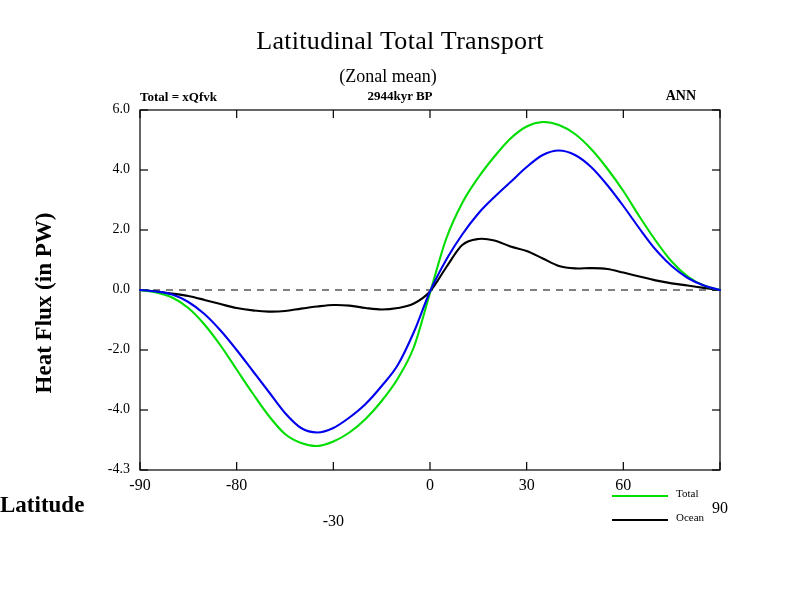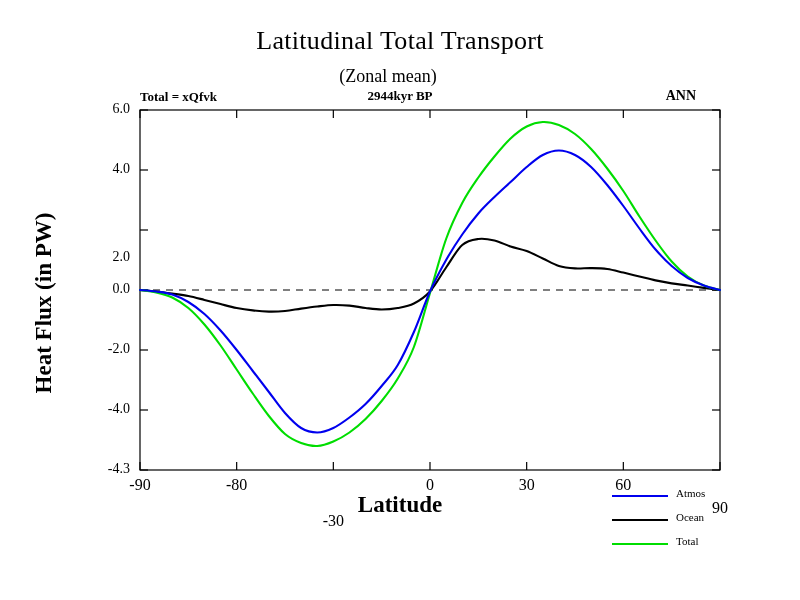--- a/index.html
+++ b/index.html
@@ -66,21 +66,20 @@
     font-size: 23px;
     font-weight: bold;
     transform: rotate(-90deg);
     transform-origin: center center;
   }
   .xlabel {
     position: absolute;
     left: 0;
     top: 492px;
     width: 800px;
-    text-align: center;
     font-size: 23px;
     font-weight: bold;
   }
   .tick-label-y {
     position: absolute;
     font-size: 14px;
     text-align: right;
     width: 44px;
   }
   .tick-label-x {
@@ -171,42 +170,38 @@
         <path d="M140.00,290.00 C142.69,290.40 150.74,291.15 156.11,292.40 C161.48,293.65 166.85,294.90 172.22,297.50 C177.59,300.10 182.96,303.50 188.33,308.00 C193.70,312.50 199.07,318.25 204.44,324.50 C209.81,330.75 215.19,338.00 220.56,345.50 C225.93,353.00 231.30,361.50 236.67,369.50 C242.04,377.50 247.41,385.75 252.78,393.50 C258.15,401.25 263.52,409.25 268.89,416.00 C274.26,422.75 279.63,429.50 285.00,434.00 C290.37,438.50 295.74,441.00 301.11,443.00 C306.48,445.00 311.85,446.25 317.22,446.00 C322.59,445.75 327.96,443.75 333.33,441.50 C338.70,439.25 344.07,436.25 349.44,432.50 C354.81,428.75 360.19,424.25 365.56,419.00 C370.93,413.75 376.30,407.75 381.67,401.00 C387.04,394.25 392.41,387.50 397.78,378.50 C403.15,369.50 408.52,361.25 413.89,347.00 C419.26,332.75 424.63,311.00 430.00,293.00 C435.37,275.00 440.74,254.00 446.11,239.00 C451.48,224.00 456.85,213.25 462.22,203.00 C467.59,192.75 472.96,185.25 478.33,177.50 C483.70,169.75 489.07,163.00 494.44,156.50 C499.81,150.00 505.19,143.50 510.56,138.50 C515.93,133.50 521.30,129.25 526.67,126.50 C532.04,123.75 537.41,122.25 542.78,122.00 C548.15,121.75 553.52,123.00 558.89,125.00 C564.26,127.00 569.63,130.00 575.00,134.00 C580.37,138.00 585.74,143.25 591.11,149.00 C596.48,154.75 601.85,161.50 607.22,168.50 C612.59,175.50 617.96,183.00 623.33,191.00 C628.70,199.00 634.07,208.25 639.44,216.50 C644.81,224.75 650.19,233.00 655.56,240.50 C660.93,248.00 666.30,255.50 671.67,261.50 C677.04,267.50 682.41,272.50 687.78,276.50 C693.15,280.50 698.52,283.25 703.89,285.50 C709.26,287.75 717.31,289.25 720.00,290.00" fill="none" stroke="#00dd00" stroke-width="2.1" stroke-linejoin="round" stroke-linecap="round"></path>
         <path d="M140.00,290.00 C142.69,290.25 150.74,290.75 156.11,291.50 C161.48,292.25 166.85,292.75 172.22,294.50 C177.59,296.25 182.96,298.75 188.33,302.00 C193.70,305.25 199.07,309.25 204.44,314.00 C209.81,318.75 215.19,324.50 220.56,330.50 C225.93,336.50 231.30,343.25 236.67,350.00 C242.04,356.75 247.41,364.00 252.78,371.00 C258.15,378.00 263.52,385.00 268.89,392.00 C274.26,399.00 279.63,407.00 285.00,413.00 C290.37,419.00 295.74,424.75 301.11,428.00 C306.48,431.25 311.85,432.50 317.22,432.50 C322.59,432.50 327.96,430.50 333.33,428.00 C338.70,425.50 344.07,421.50 349.44,417.50 C354.81,413.50 360.19,409.25 365.56,404.00 C370.93,398.75 376.30,392.50 381.67,386.00 C387.04,379.50 392.41,374.00 397.78,365.00 C403.15,356.00 408.52,344.25 413.89,332.00 C419.26,319.75 424.63,303.50 430.00,291.50 C435.37,279.50 440.74,269.50 446.11,260.00 C451.48,250.50 456.85,242.25 462.22,234.50 C467.59,226.75 472.96,219.75 478.33,213.50 C483.70,207.25 489.07,202.25 494.44,197.00 C499.81,191.75 505.19,187.00 510.56,182.00 C515.93,177.00 521.30,171.50 526.67,167.00 C532.04,162.50 537.41,157.75 542.78,155.00 C548.15,152.25 553.52,150.50 558.89,150.50 C564.26,150.50 569.63,152.25 575.00,155.00 C580.37,157.75 585.74,162.00 591.11,167.00 C596.48,172.00 601.85,178.50 607.22,185.00 C612.59,191.50 617.96,198.75 623.33,206.00 C628.70,213.25 634.07,221.25 639.44,228.50 C644.81,235.75 650.19,243.25 655.56,249.50 C660.93,255.75 666.30,261.25 671.67,266.00 C677.04,270.75 682.41,274.75 687.78,278.00 C693.15,281.25 698.52,283.50 703.89,285.50 C709.26,287.50 717.31,289.25 720.00,290.00" fill="none" stroke="#0000ee" stroke-width="2.1" stroke-linejoin="round" stroke-linecap="round"></path>
       </g>
   </svg>
 
   <div id="ytick-labels">
       <div class="tick-label-y" style="left: 86px; top: 461px;">-4.3</div>
       <div class="tick-label-y" style="left: 86px; top: 401px;">-4.0</div>
       <div class="tick-label-y" style="left: 86px; top: 341px;">-2.0</div>
       <div class="tick-label-y" style="left: 86px; top: 281px;">0.0</div>
-      <div class="tick-label-y" style="left: 86px; top: 221px; margin-top: 28px;">2.0</div>
+      <div class="tick-label-y" style="left: 86px; top: 221px;">2.0</div>
       <div class="tick-label-y" style="left: 86px; top: 161px;">4.0</div>
       <div class="tick-label-y" style="left: 86px; top: 101px;">6.0</div>
     </div>
   <div id="xtick-labels">
       <div class="tick-label-x" style="left: 118px; top: 476px;">-90</div>
       <div class="tick-label-x" style="left: 214.667px; top: 476px;">-80</div>
       <div class="tick-label-x" style="left: 311.333px; top: 476px; margin-top: 36px;">-30</div>
       <div class="tick-label-x" style="left: 408px; top: 476px;">0</div>
       <div class="tick-label-x" style="left: 504.667px; top: 476px;">30</div>
       <div class="tick-label-x" style="left: 601.333px; top: 476px;">60</div>
       <div class="tick-label-x" style="left: 698px; top: 476px; margin-top: 23px;">90</div>
     </div>
 
   <div class="legend">
     <div class="legend-row">
-      <div class="legend-line" style="background:#0000ee;"></div>
-      <div class="legend-text">Atmos</div>
+      <div class="legend-line" style="background:#00dd00;"></div>
+      <div class="legend-text">Total</div>
     </div>
     <div class="legend-row">
       <div class="legend-line" style="background:#000000;"></div>
       <div class="legend-text">Ocean</div>
     </div>
-    <div class="legend-row">
-      <div class="legend-line" style="background:#00dd00;"></div>
-      <div class="legend-text">Total</div>
-    </div>
   </div>
 
 </div>
 
 </body></html>

